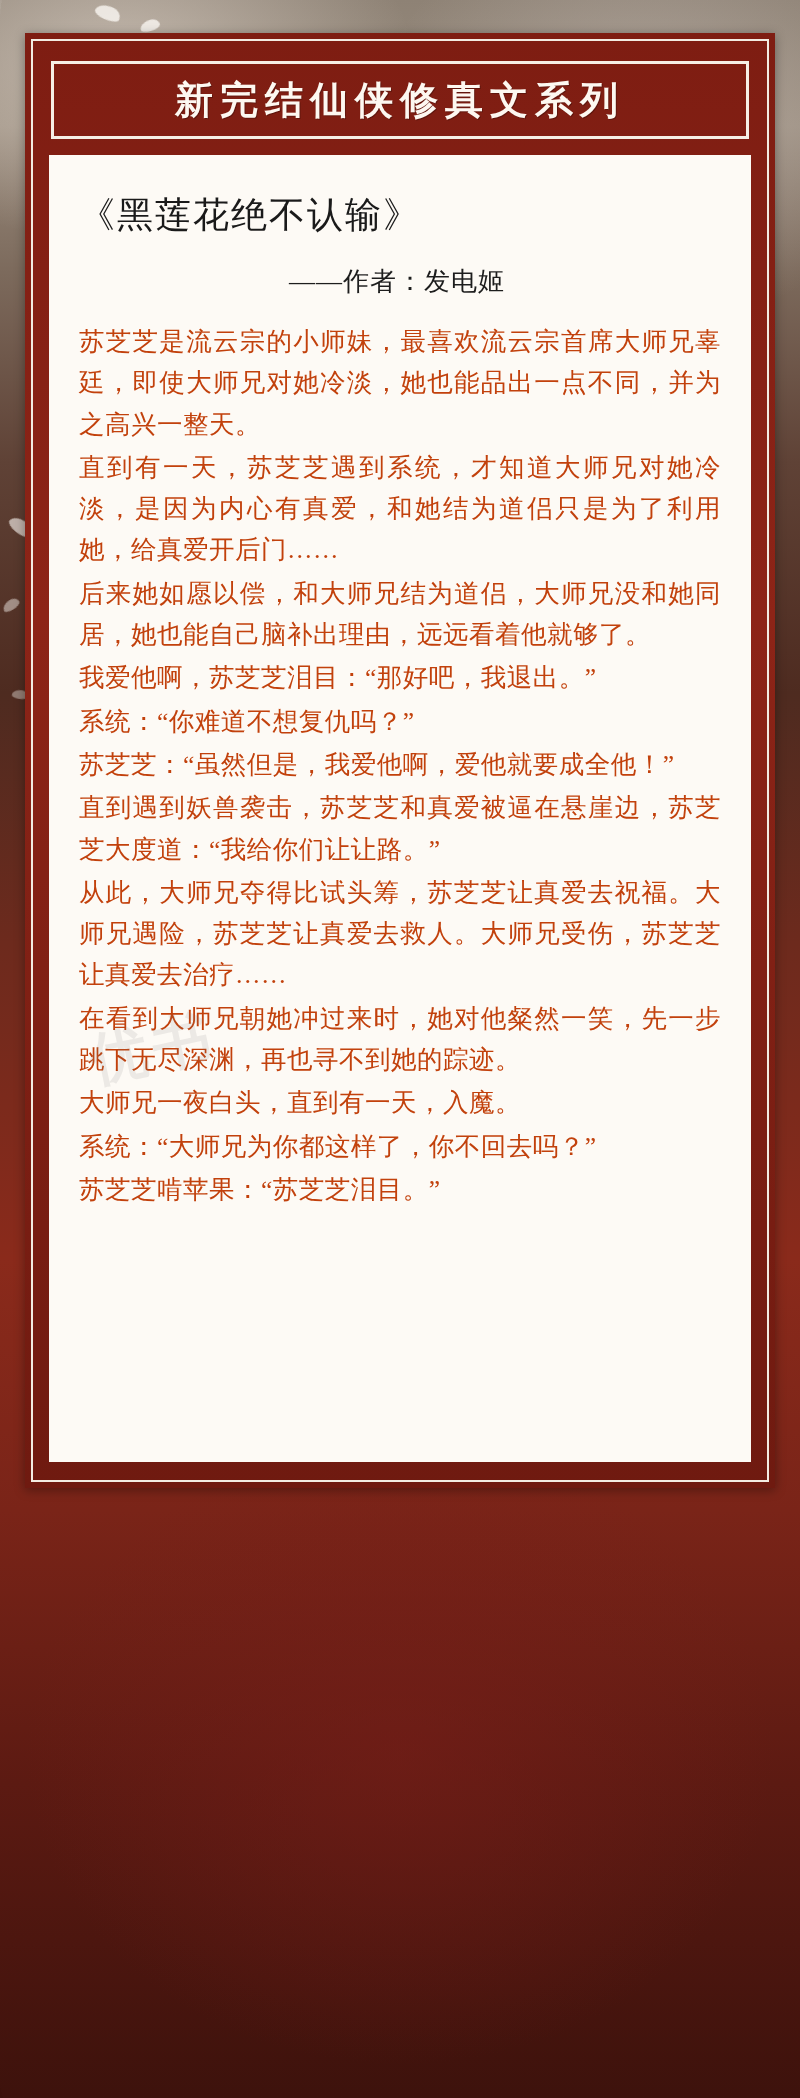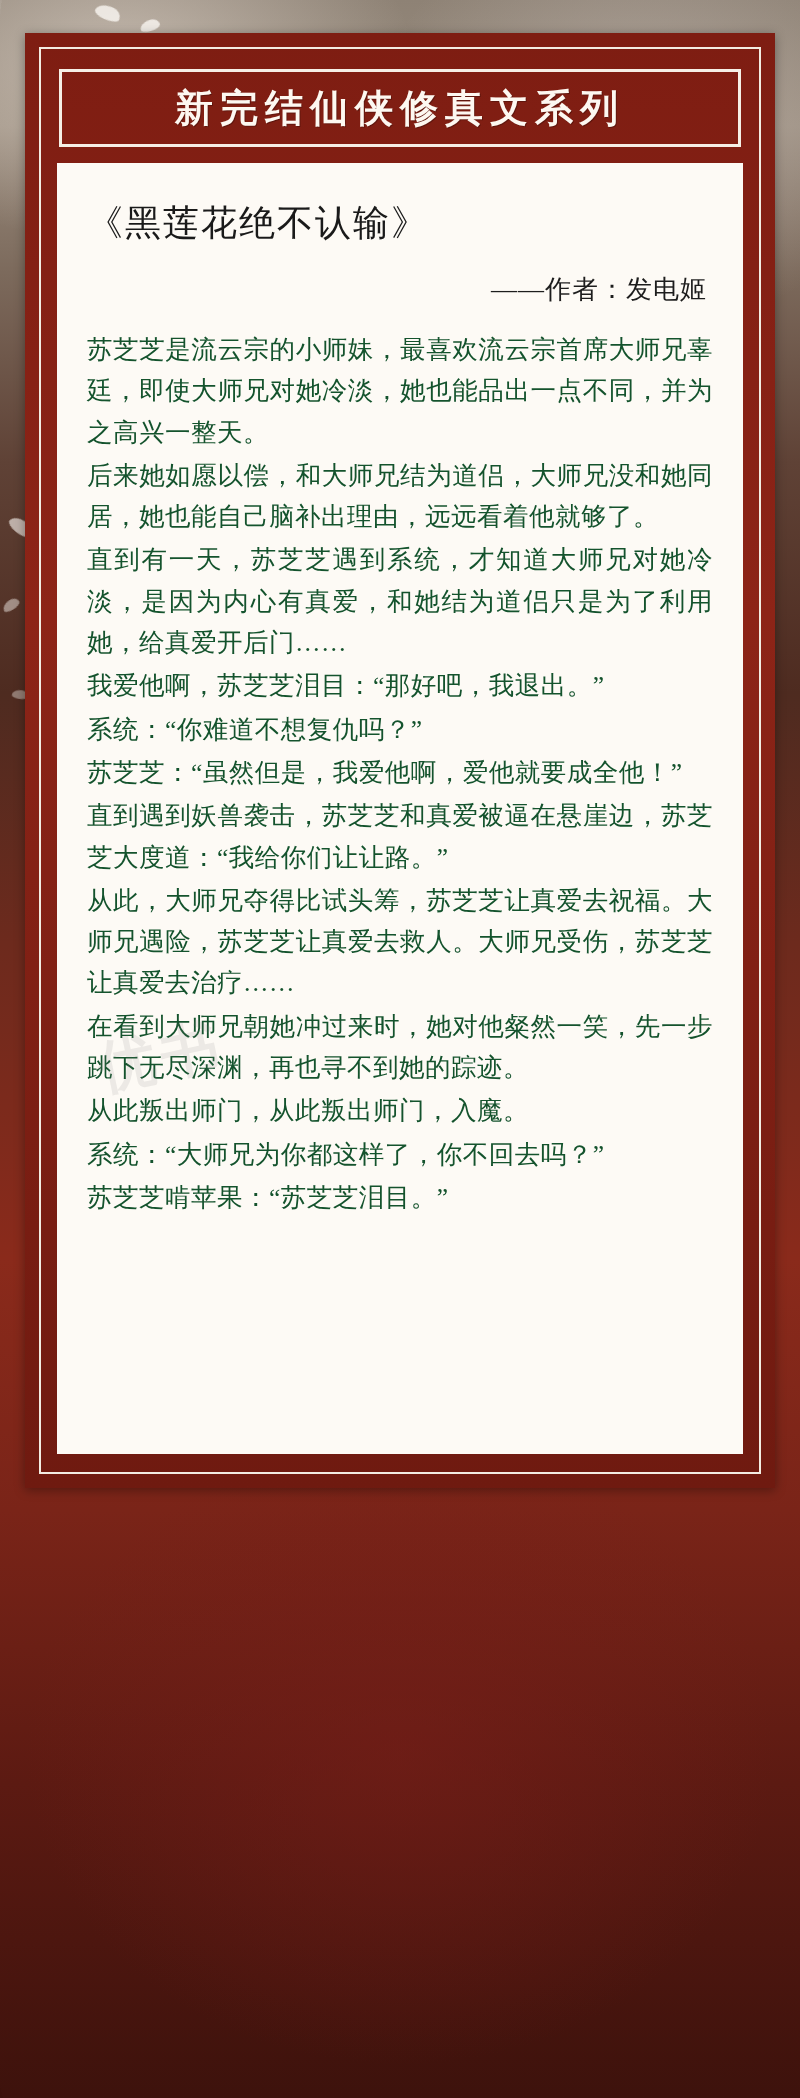--- a/index.html
+++ b/index.html
@@ -55,21 +55,21 @@
 
   
   .card {
     position: absolute;
     left: 25px;
     top: 33px;
     width: 750px;
     height: 1455px;
     background: #8c1f14;
     background: linear-gradient(180deg, #7e1d12 0%, #8d2417 40%, #6f1a10 100%);
-    padding: 14px;
+    padding: 6px;
     box-sizing: border-box;
     box-shadow: 0 2px 10px rgba(0,0,0,0.35);
   }
   .card-inner {
     width: 100%;
     height: 100%;
     border: 2px solid #f3ece2;
     box-sizing: border-box;
     padding: 18px 16px;
     display: flex;
@@ -106,30 +106,30 @@
     overflow: hidden;
   }
   .paper-title {
     font-size: 36px;
     color: #1a1a1a;
     letter-spacing: 2px;
     margin: 10px 0 24px 0;
     font-family: "Liberation Serif", "DejaVu Serif", serif;
   }
   .paper-author {
-    text-align: right;
+    text-align: center;
     font-size: 26px;
     color: #1d1d1d;
     margin: 0 6px 22px 0;
     letter-spacing: 1px;
   }
   .para {
     font-size: 25.5px;
     line-height: 1.62;
-    color: #14532d;
+    color: #c2410c;
     text-align: justify;
     text-justify: inter-ideograph;
     margin: 0 0 2px 0;
     letter-spacing: 0.5px;
   }
   .watermark {
     position: absolute;
     left: 40px;
     top: 855px;
     font-size: 58px;
@@ -156,29 +156,29 @@
 
     <div class="banner">
       <div class="banner-title">新完结仙侠修真文系列</div>
     </div>
 
     <div class="paper">
       <div class="paper-title">《黑莲花绝不认输》</div>
       <div class="paper-author">——作者：发电姬</div>
 
       <p class="para">苏芝芝是流云宗的小师妹，最喜欢流云宗首席大师兄辜廷，即使大师兄对她冷淡，她也能品出一点不同，并为之高兴一整天。</p>
+      <p class="para">直到有一天，苏芝芝遇到系统，才知道大师兄对她冷淡，是因为内心有真爱，和她结为道侣只是为了利用她，给真爱开后门……</p>
       <p class="para">后来她如愿以偿，和大师兄结为道侣，大师兄没和她同居，她也能自己脑补出理由，远远看着他就够了。</p>
-      <p class="para">直到有一天，苏芝芝遇到系统，才知道大师兄对她冷淡，是因为内心有真爱，和她结为道侣只是为了利用她，给真爱开后门……</p>
       <p class="para">我爱他啊，苏芝芝泪目：“那好吧，我退出。”</p>
       <p class="para">系统：“你难道不想复仇吗？”</p>
       <p class="para">苏芝芝：“虽然但是，我爱他啊，爱他就要成全他！”</p>
       <p class="para">直到遇到妖兽袭击，苏芝芝和真爱被逼在悬崖边，苏芝芝大度道：“我给你们让让路。”</p>
       <p class="para">从此，大师兄夺得比试头筹，苏芝芝让真爱去祝福。大师兄遇险，苏芝芝让真爱去救人。大师兄受伤，苏芝芝让真爱去治疗……</p>
       <p class="para">在看到大师兄朝她冲过来时，她对他粲然一笑，先一步跳下无尽深渊，再也寻不到她的踪迹。</p>
-      <p class="para">从此叛出师门，从此叛出师门，入魔。</p>
+      <p class="para">大师兄一夜白头，直到有一天，入魔。</p>
       <p class="para">系统：“大师兄为你都这样了，你不回去吗？”</p>
       <p class="para">苏芝芝啃苹果：“苏芝芝泪目。”</p>
 
       <div class="watermark">优书</div>
     </div>
 
   </div>
 </div>
 
 </body></html>

